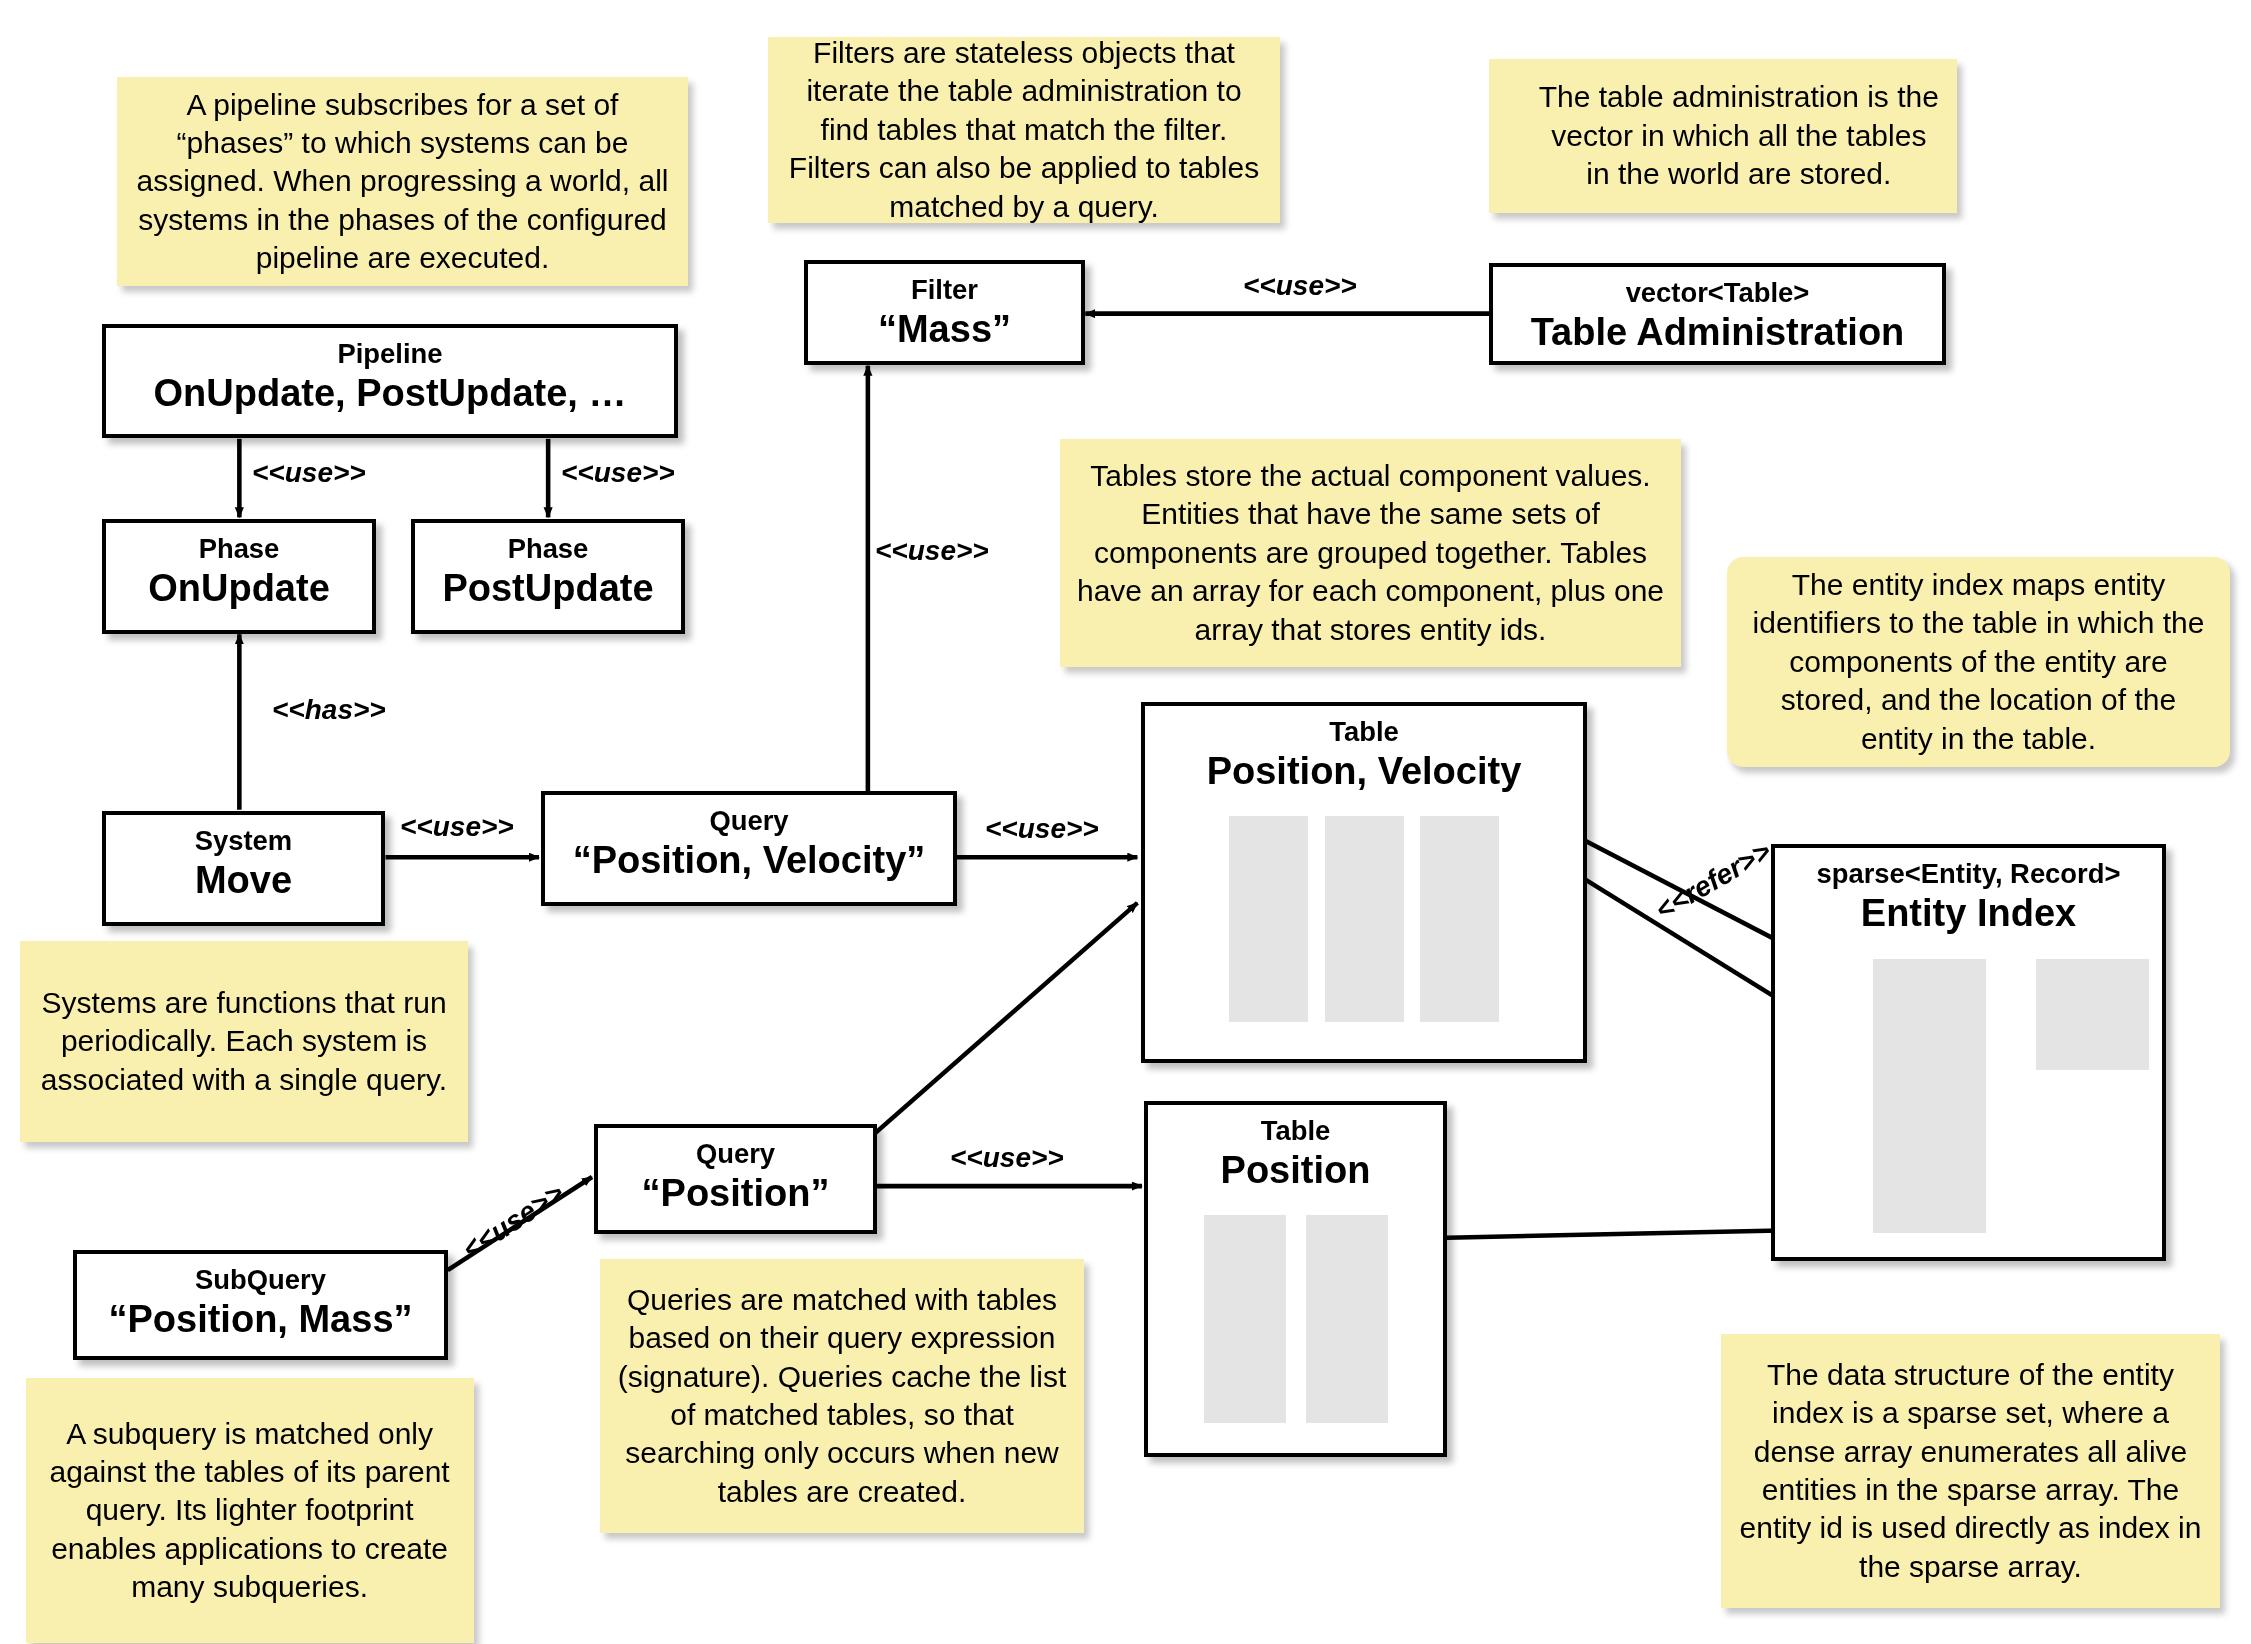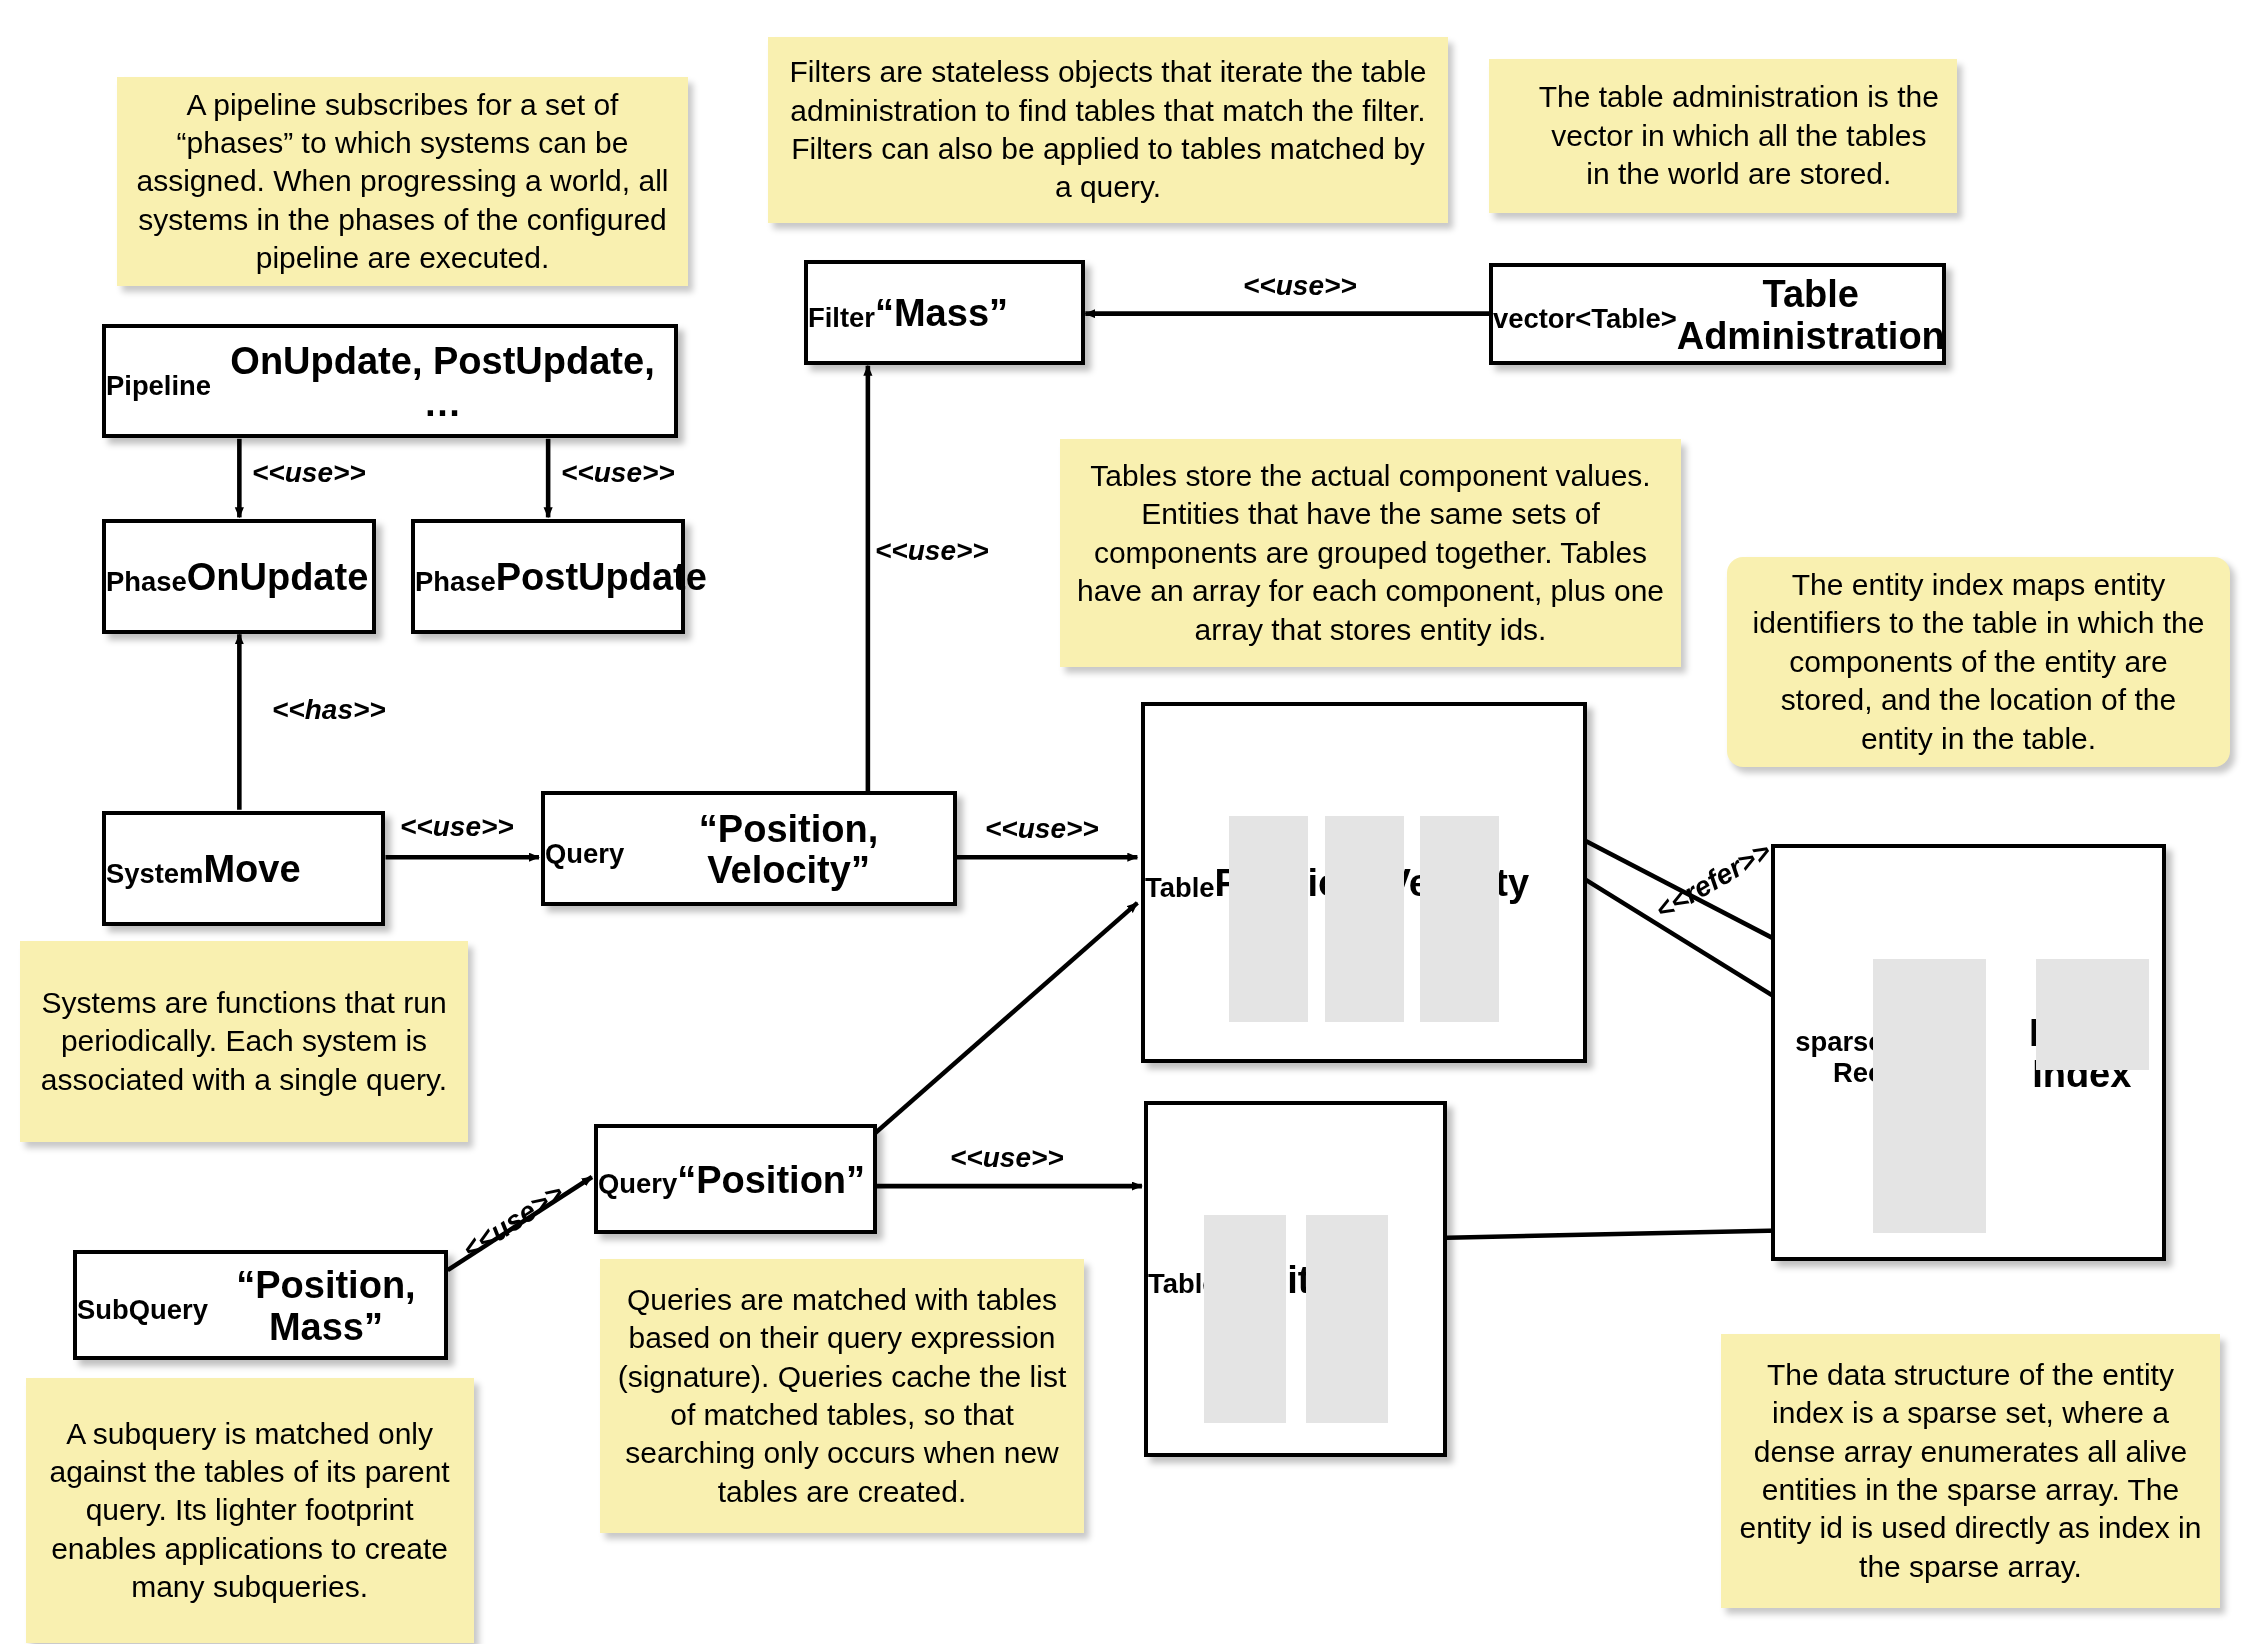--- a/index.html
+++ b/index.html
@@ -30,21 +30,21 @@
     justify-content: center;
     white-space: pre-line;
   }
   .ubox {
     position: absolute;
     background: #ffffff;
     border: 4.6px solid #000000;
     box-sizing: border-box;
     box-shadow: 5.5px 6.4px 6.4px rgba(0,0,0,0.25);
     display: flex;
-    flex-direction: row;
+    flex-direction: column;
     align-items: center;
     color: #000;
   }
   .ubox .stereo {
     font-size: 27.4px;
     font-weight: bold;
     line-height: 1.12;
     text-align: center;
     margin-top: 11px;
   }
@@ -120,21 +120,21 @@
 
     <path d="M2026,1345 L1560,1355" stroke="#000" stroke-width="5" fill="none" marker-end="url(#arrow)"></path>
 
     <path d="M2192,1054 L2128,1054" stroke="#000" stroke-width="5" fill="none" marker-end="url(#arrow)"></path>
     <path d="M2192,1080 L2128,1080" stroke="#000" stroke-width="5" fill="none" marker-end="url(#arrow)"></path>
     <path d="M2188,1108 L2126,1298" stroke="#000" stroke-width="5" fill="none" marker-end="url(#arrow)"></path>
   </svg>
 
   <div class="note" style="left:117px; top:77px; width:571px; height:209px;">A pipeline subscribes for a set of “phases” to which systems can be assigned. When progressing a world, all systems in the phases of the configured pipeline are executed.</div>
 
-  <div class="note" style="left:768px; top:37px; width:680px; height:186px;">Filters are stateless objects that iterate the table administration to find tables that match the filter. Filters can also be applied to tables matched by a query.</div>
+  <div class="note" style="left:768px; top:37px; width:512px; height:186px;">Filters are stateless objects that iterate the table administration to find tables that match the filter. Filters can also be applied to tables matched by a query.</div>
 
   <div class="note" style="left:1489px; top:59px; width:468px; height:154px;padding-left:48px;">The table administration is the vector in which all the tables in the world are stored.</div>
 
   <div class="note" style="left:1060px; top:439px; width:621px; height:228px;">Tables store the actual component values. Entities that have the same sets of components are grouped together. Tables have an array for each component, plus one array that stores entity ids.</div>
 
   <div class="note" style="left:1727px; top:557px; width:503px; height:210px;border-radius:16px;">The entity index maps entity identifiers to the table in which the components of the entity are stored, and the location of the entity in the table.</div>
 
   <div class="note" style="left:20px; top:941px; width:448px; height:201px;">Systems are functions that run periodically. Each system is associated with a single query.</div>
 
   <div class="note" style="left:600px; top:1259px; width:484px; height:274px;">Queries are matched with tables based on their query expression (signature). Queries cache the list of matched tables, so that searching only occurs when new tables are created.</div>

